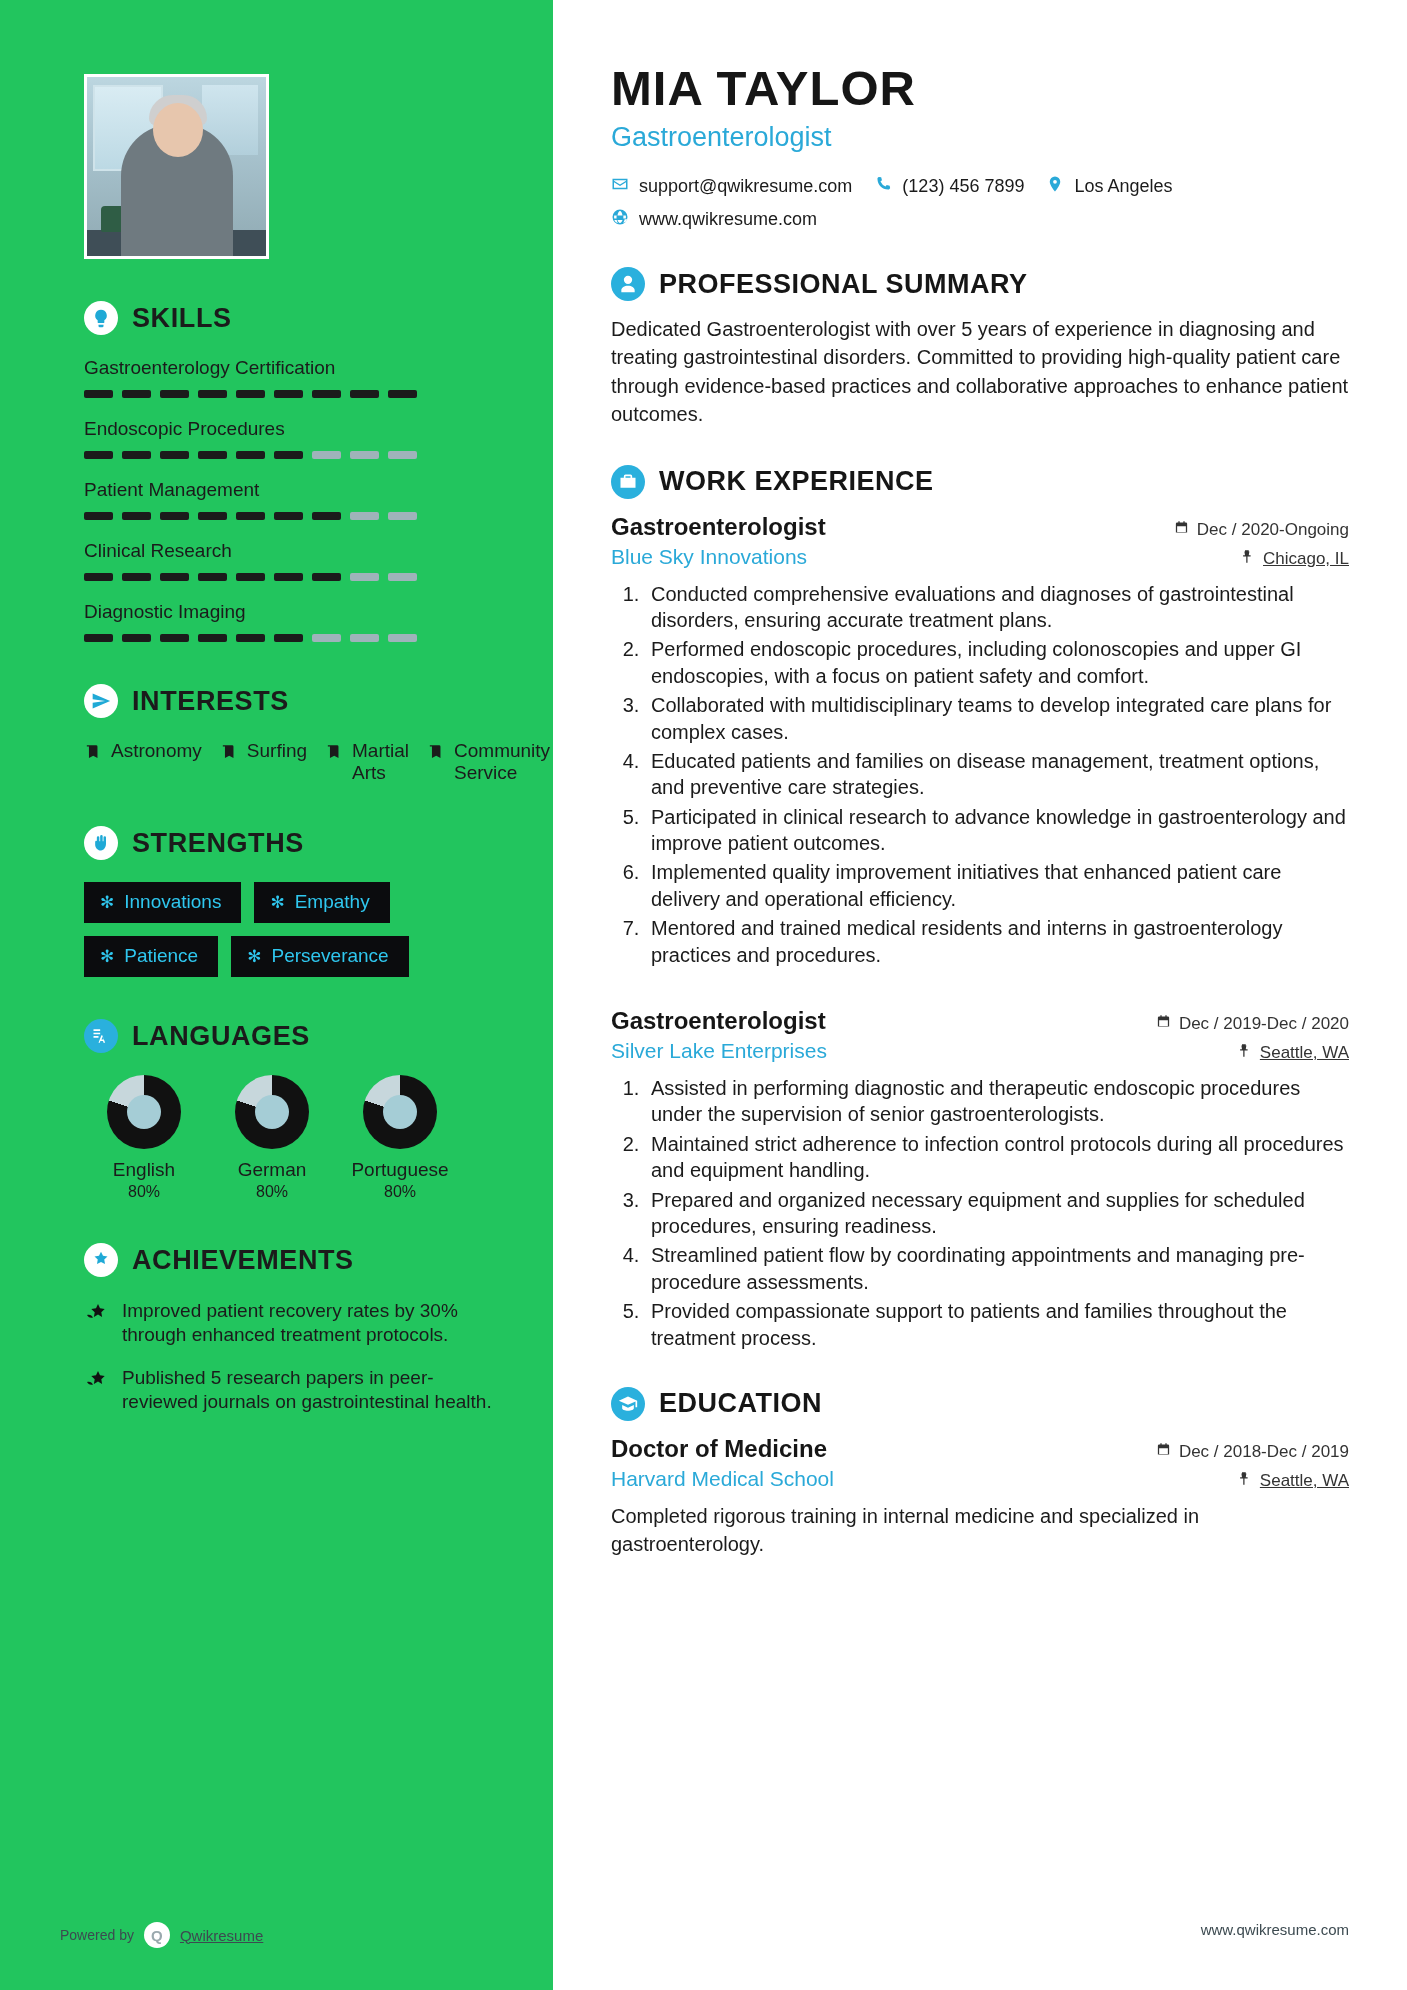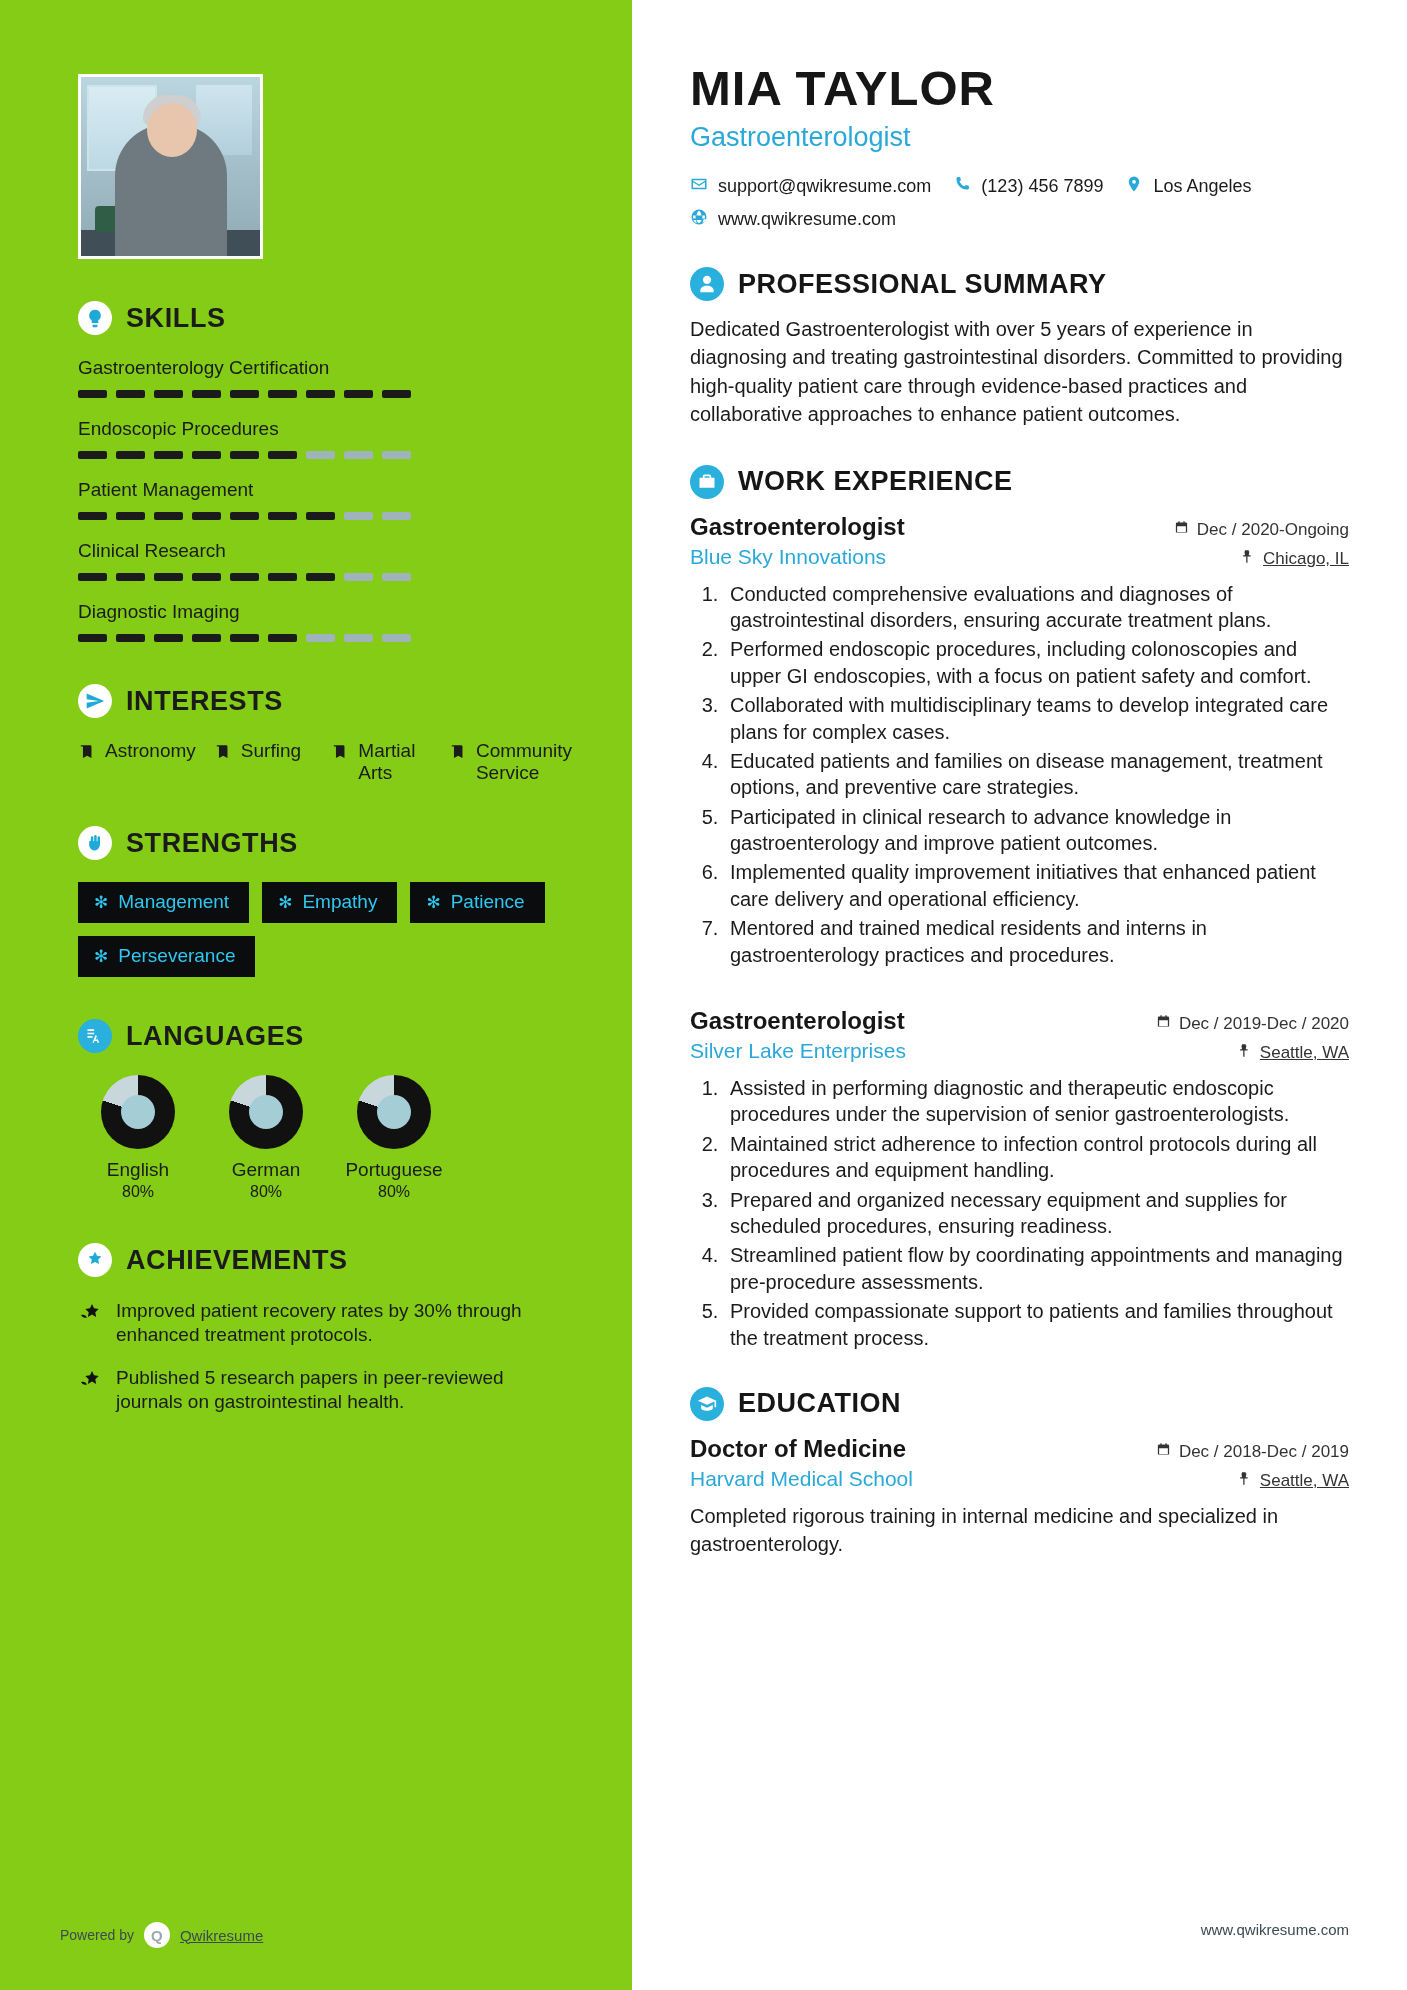--- a/index.html
+++ b/index.html
@@ -11,24 +11,24 @@
   }
   .page {
     position: relative;
     width: 1407px;
     height: 1990px;
     display: flex;
     background: #ffffff;
   }
   
   .sidebar {
-    width: 632px;
-    background: #84cc16;
+    width: 553px;
+    background: #22c55e;
     position: relative;
-    padding: 0 0 0 6px;
+    padding: 0 0 0 12px;
   }
   .sidebar-inner { padding: 74px 60px 0 72px; }
   .photo-frame {
     width: 185px;
     height: 185px;
     border: 3px solid #ffffff;
     overflow: hidden;
     background: #cfe2e7;
     position: relative;
   }
@@ -313,21 +313,21 @@
           <span class="circle-icon">
             <svg viewBox="0 0 24 24">
                 <path d="M7 11V5.5a1.5 1.5 0 0 1 3 0V10h1V4a1.5 1.5 0 0 1 3 0v6h1V5.5a1.5 1.5 0 0 1 3 0V13c0 4-2.5 8-6 8s-7-3-7-7v-3a1.5 1.5 0 0 1 2-1.4z"></path>
               </svg>
           </span>
           <h2>STRENGTHS</h2>
         </div>
         <div class="strengths-wrap">
           <div class="strength">
             <span class="star">✻</span>
-            <span>Management</span>
+            <span>Innovations</span>
           </div>
           <div class="strength">
             <span class="star">✻</span>
             <span>Empathy</span>
           </div>
           <div class="strength">
             <span class="star">✻</span>
             <span>Patience</span>
           </div>
           <div class="strength">

